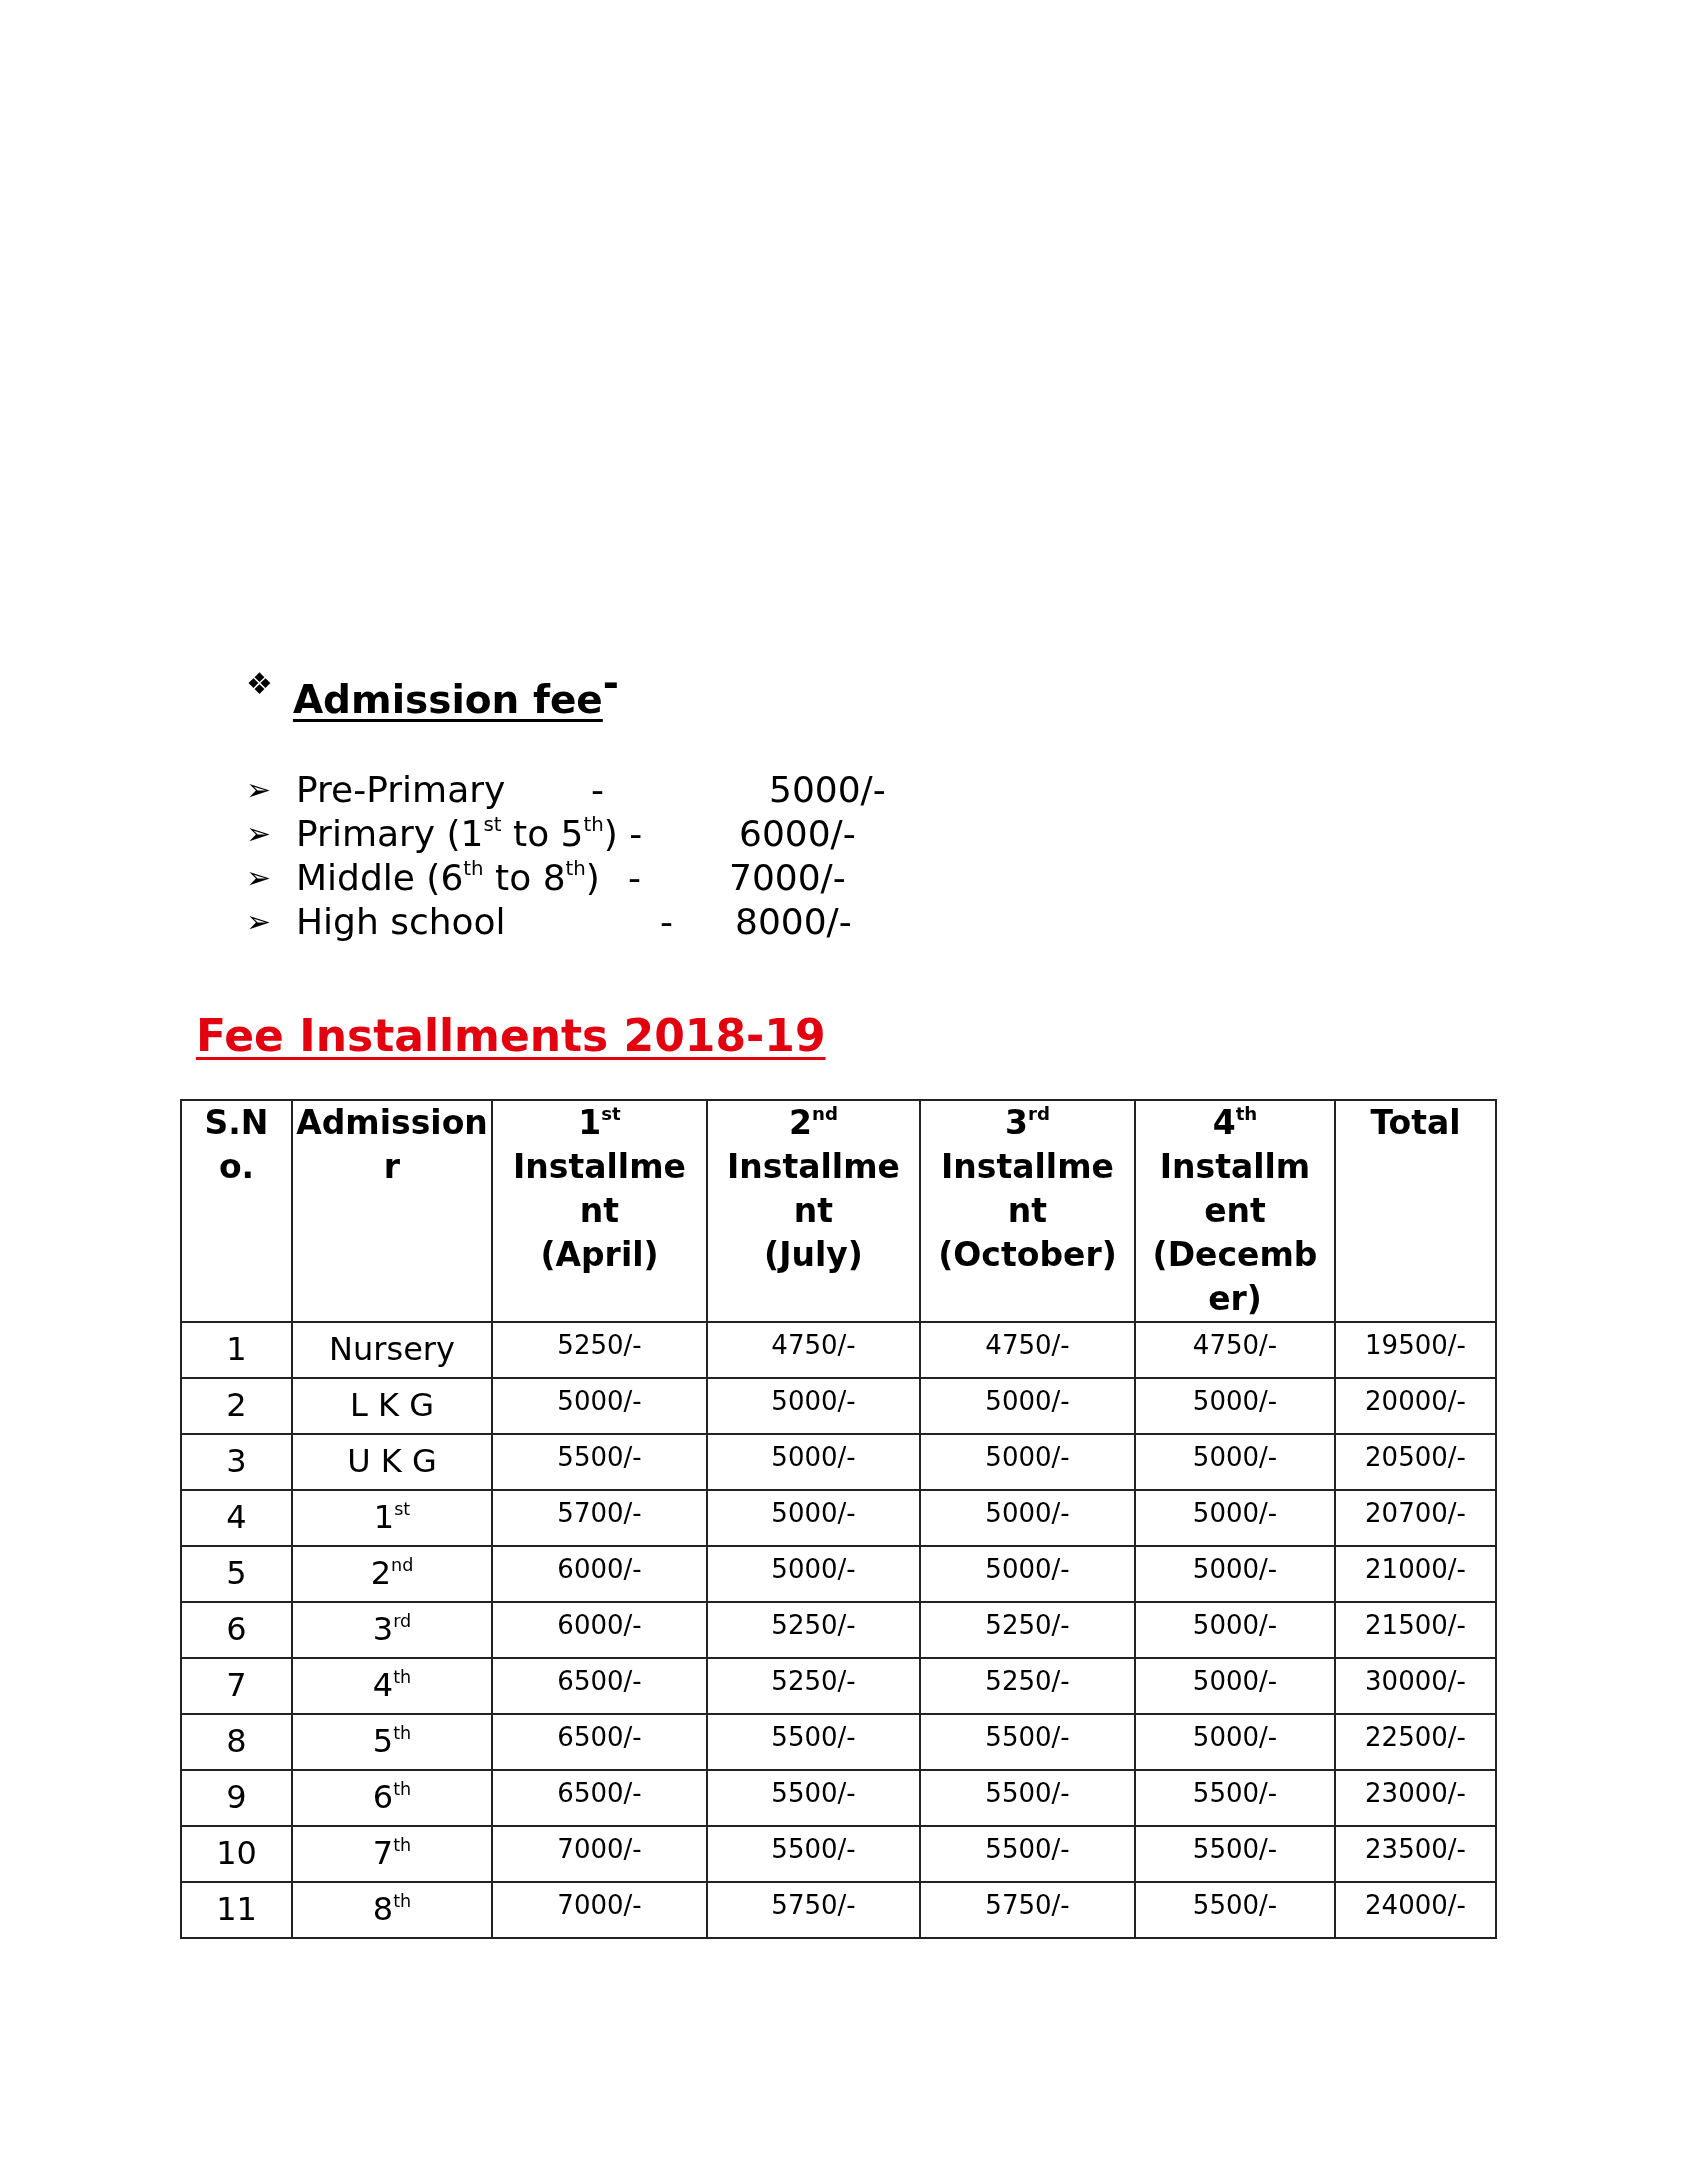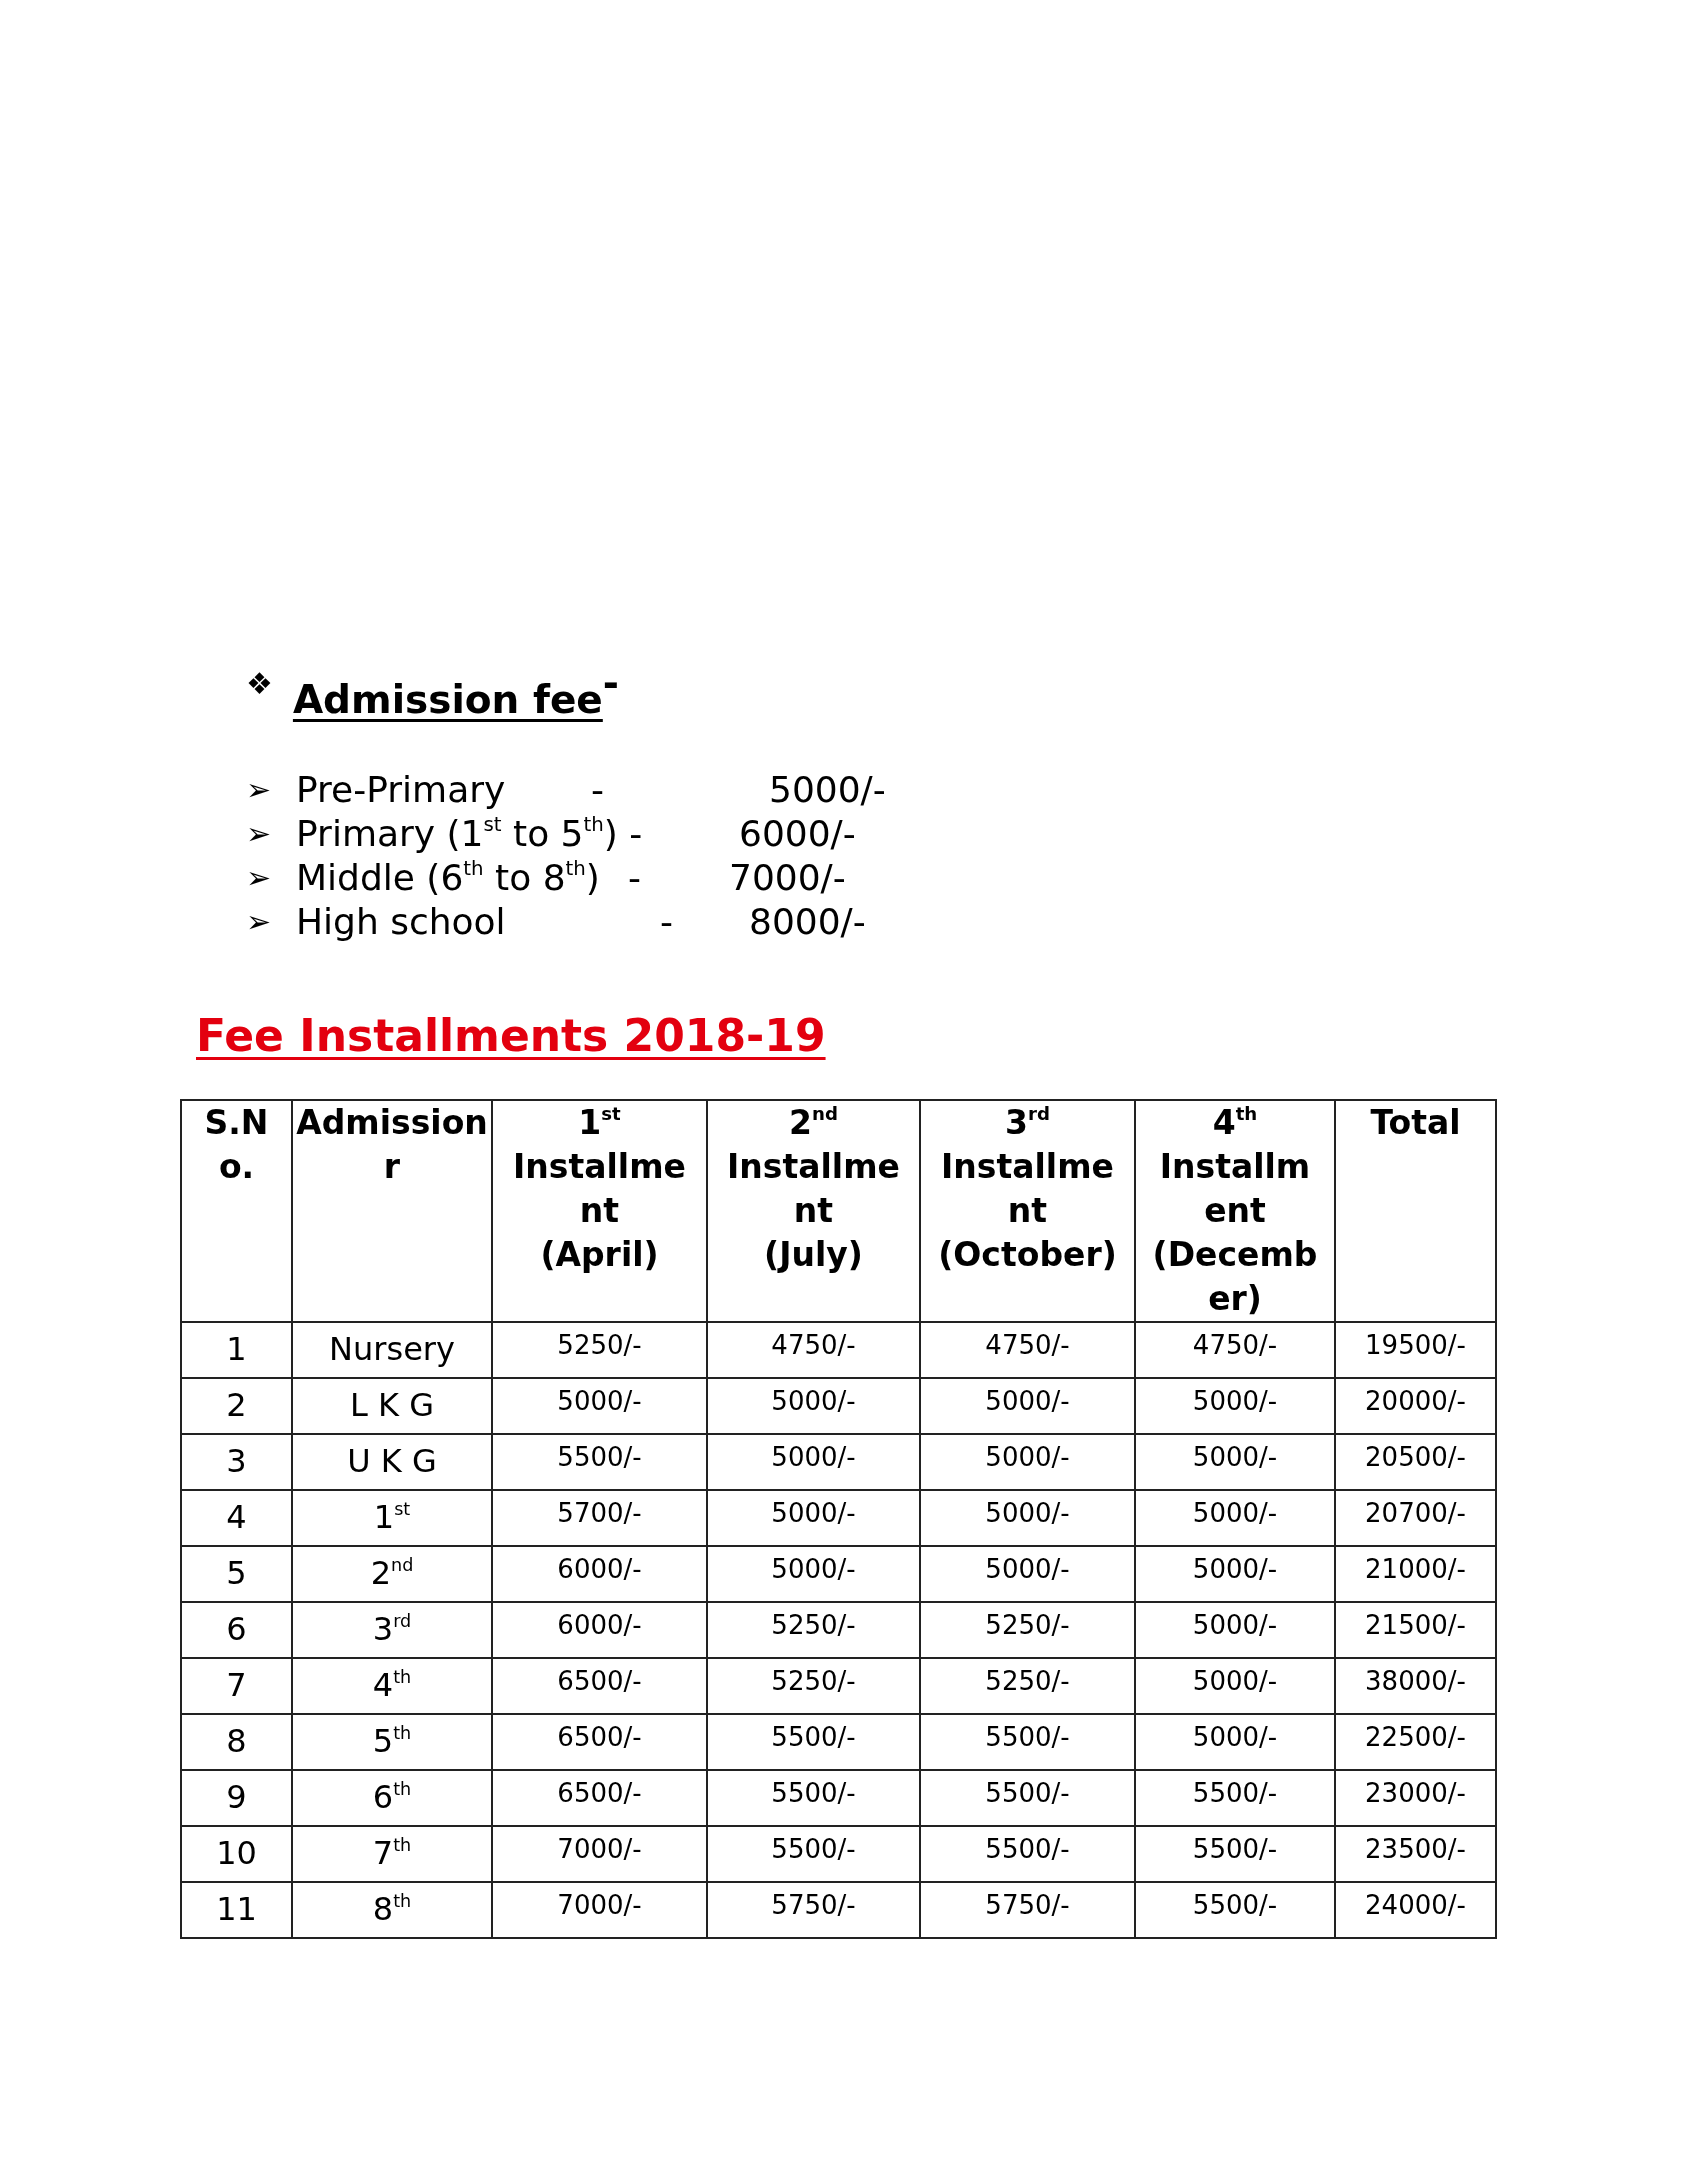--- a/index.html
+++ b/index.html
@@ -49,21 +49,21 @@
     <div class="fee-row">
       <span class="arrow">➢</span>
     <span class="label"><span>Middle (6</span><sup>th</sup><span> to 8</span><sup>th</sup><span>)</span></span>
     <span class="dash" style="left:382px">-</span>
     <span class="amt" style="left:483px">7000/-</span>
     </div>
     <div class="fee-row">
       <span class="arrow">➢</span>
     <span class="label"><span>High school</span></span>
     <span class="dash" style="left:414px">-</span>
-    <span class="amt" style="left:503px">8000/-</span>
+    <span class="amt" style="left:489px">8000/-</span>
     </div>
   </div>
 
 <div class="title-red">Fee Installments 2018-19</div>
 
 <table class="fees">
   <colgroup>
       <col class="c1">
       <col class="c2">
       <col class="c3">
@@ -167,21 +167,21 @@
     <td class="num">5000/-</td>
     <td class="num">21500/-</td>
       </tr>
       <tr>
     <td class="sno">7</td>
     <td class="part"><span>4</span><sup>th</sup></td>
     <td class="num">6500/-</td>
     <td class="num">5250/-</td>
     <td class="num">5250/-</td>
     <td class="num">5000/-</td>
-    <td class="num">38000/-</td>
+    <td class="num">30000/-</td>
       </tr>
       <tr>
     <td class="sno">8</td>
     <td class="part"><span>5</span><sup>th</sup></td>
     <td class="num">6500/-</td>
     <td class="num">5500/-</td>
     <td class="num">5500/-</td>
     <td class="num">5000/-</td>
     <td class="num">22500/-</td>
       </tr>

